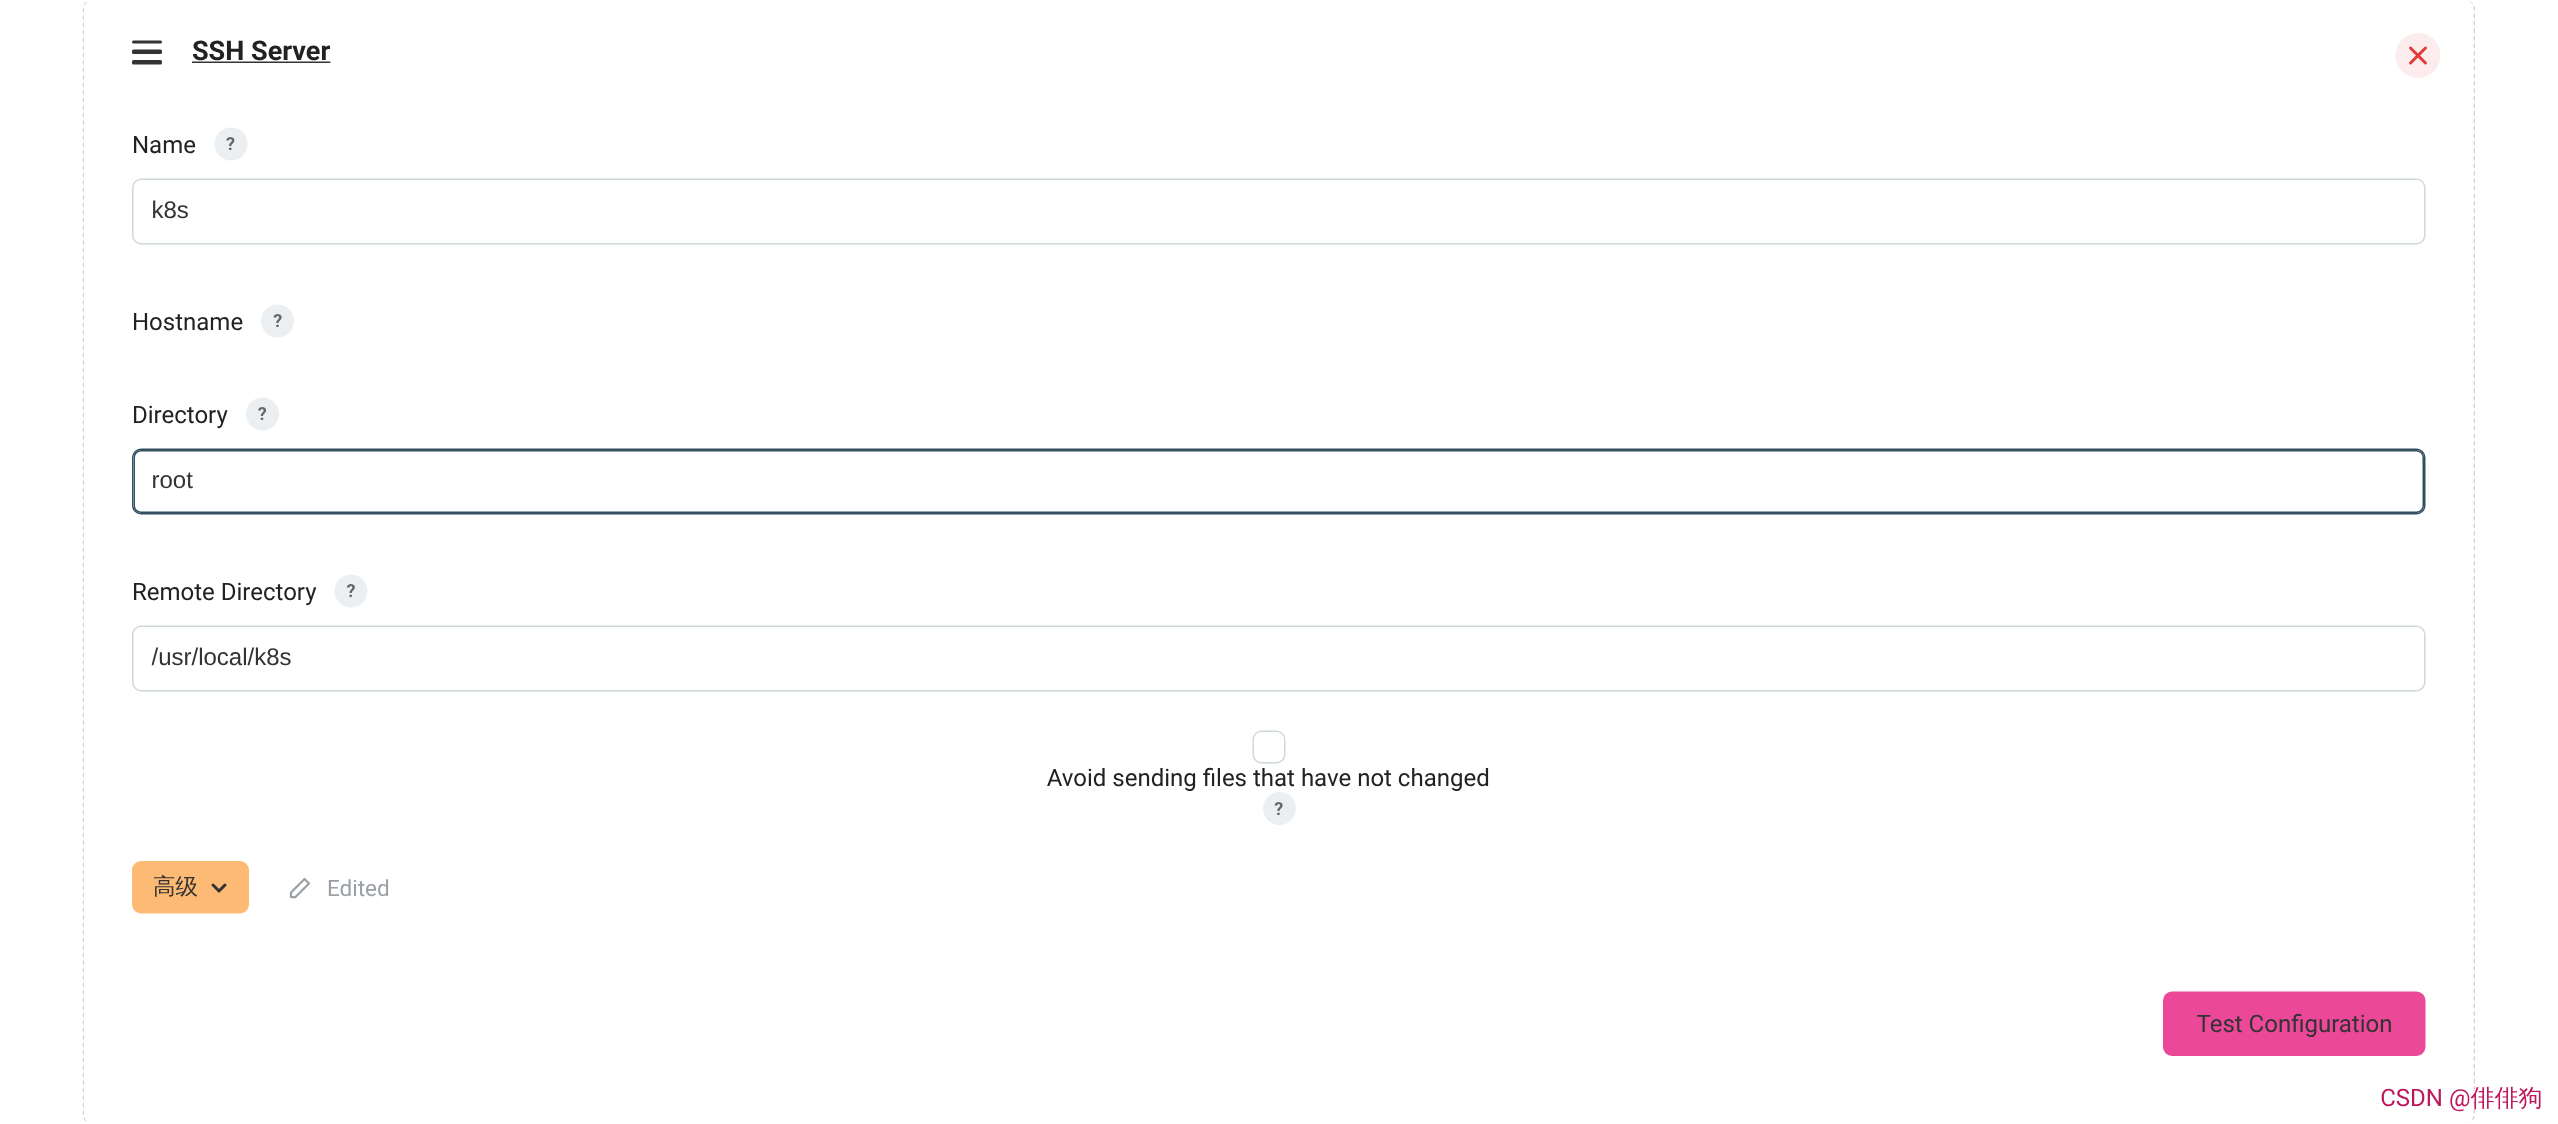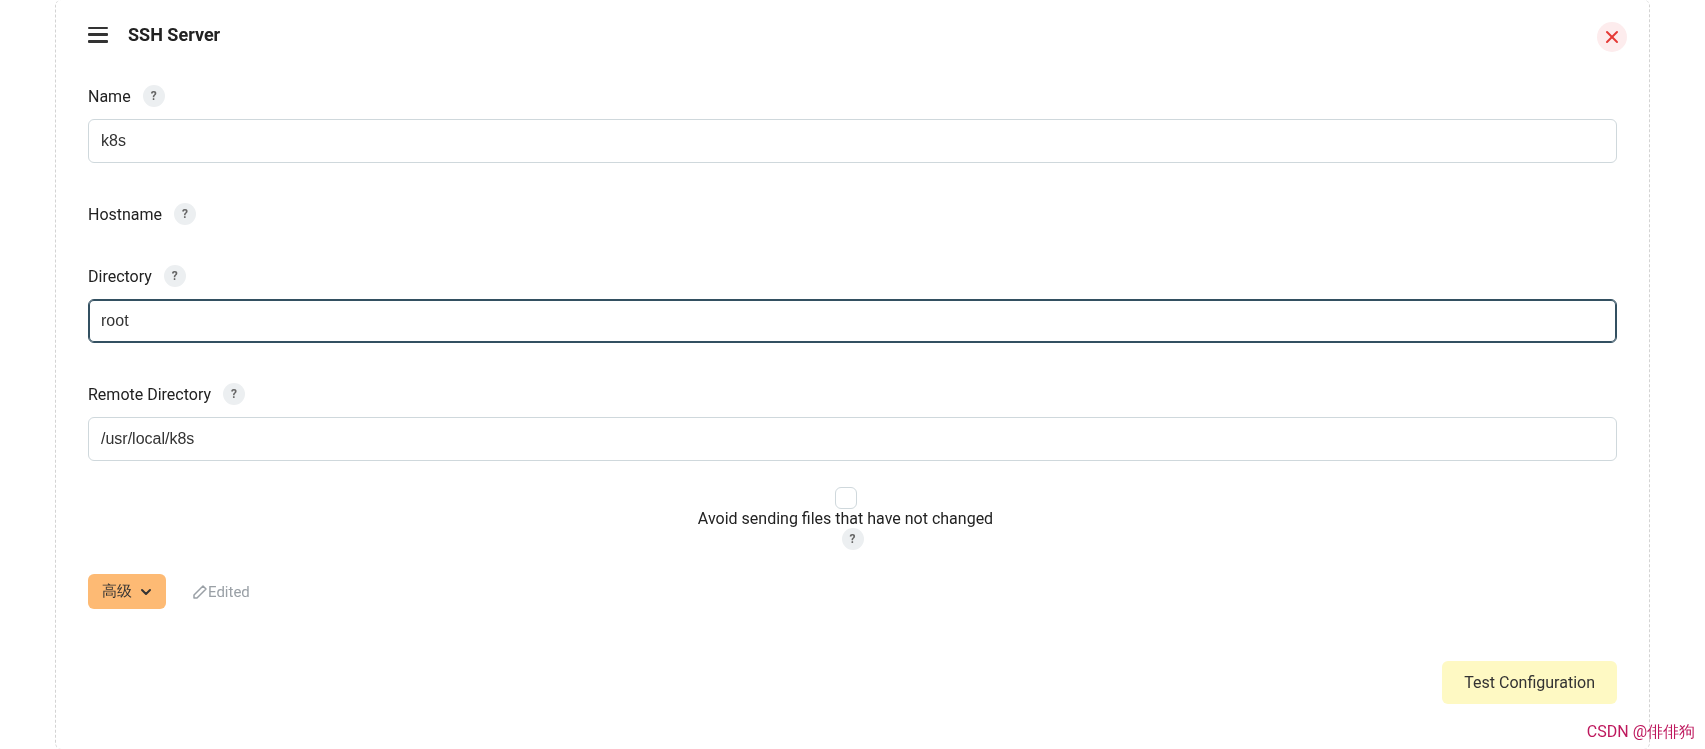--- a/index.html
+++ b/index.html
@@ -18,20 +18,21 @@
       border-bottom: none;
       border-top: none;
       padding: 24px 32px 10px 32px;
       position: relative;
       height: 100%;
     }
     .header {
       display: flex;
       align-items: center;
       margin-bottom: 32px;
+      text-decoration: underline;
     }
     .hamburger {
       width: 20px;
       height: 16px;
       display: flex;
       flex-direction: column;
       justify-content: space-between;
       margin-right: 20px;
       cursor: pointer;
     }
@@ -136,28 +137,29 @@
       color: #333;
       cursor: pointer;
       gap: 8px;
     }
     .adv-btn svg { width: 12px; height: 12px; }
     .edited {
       display: inline-flex;
       align-items: center;
       color: #9aa0a6;
       font-size: 15px;
+      gap: 10px;
     }
     .edited svg { width: 16px; height: 16px; }
     .footer {
       display: flex;
       justify-content: flex-end;
     }
     .test-btn {
-      background: #fef9c3;
+      background: #ec4899;
       border-radius: 6px;
       padding: 12px 22px;
       font-size: 16px;
       color: #333;
       cursor: pointer;
     }
     .watermark {
       position: absolute;
       bottom: 6px;
       right: 10px;

